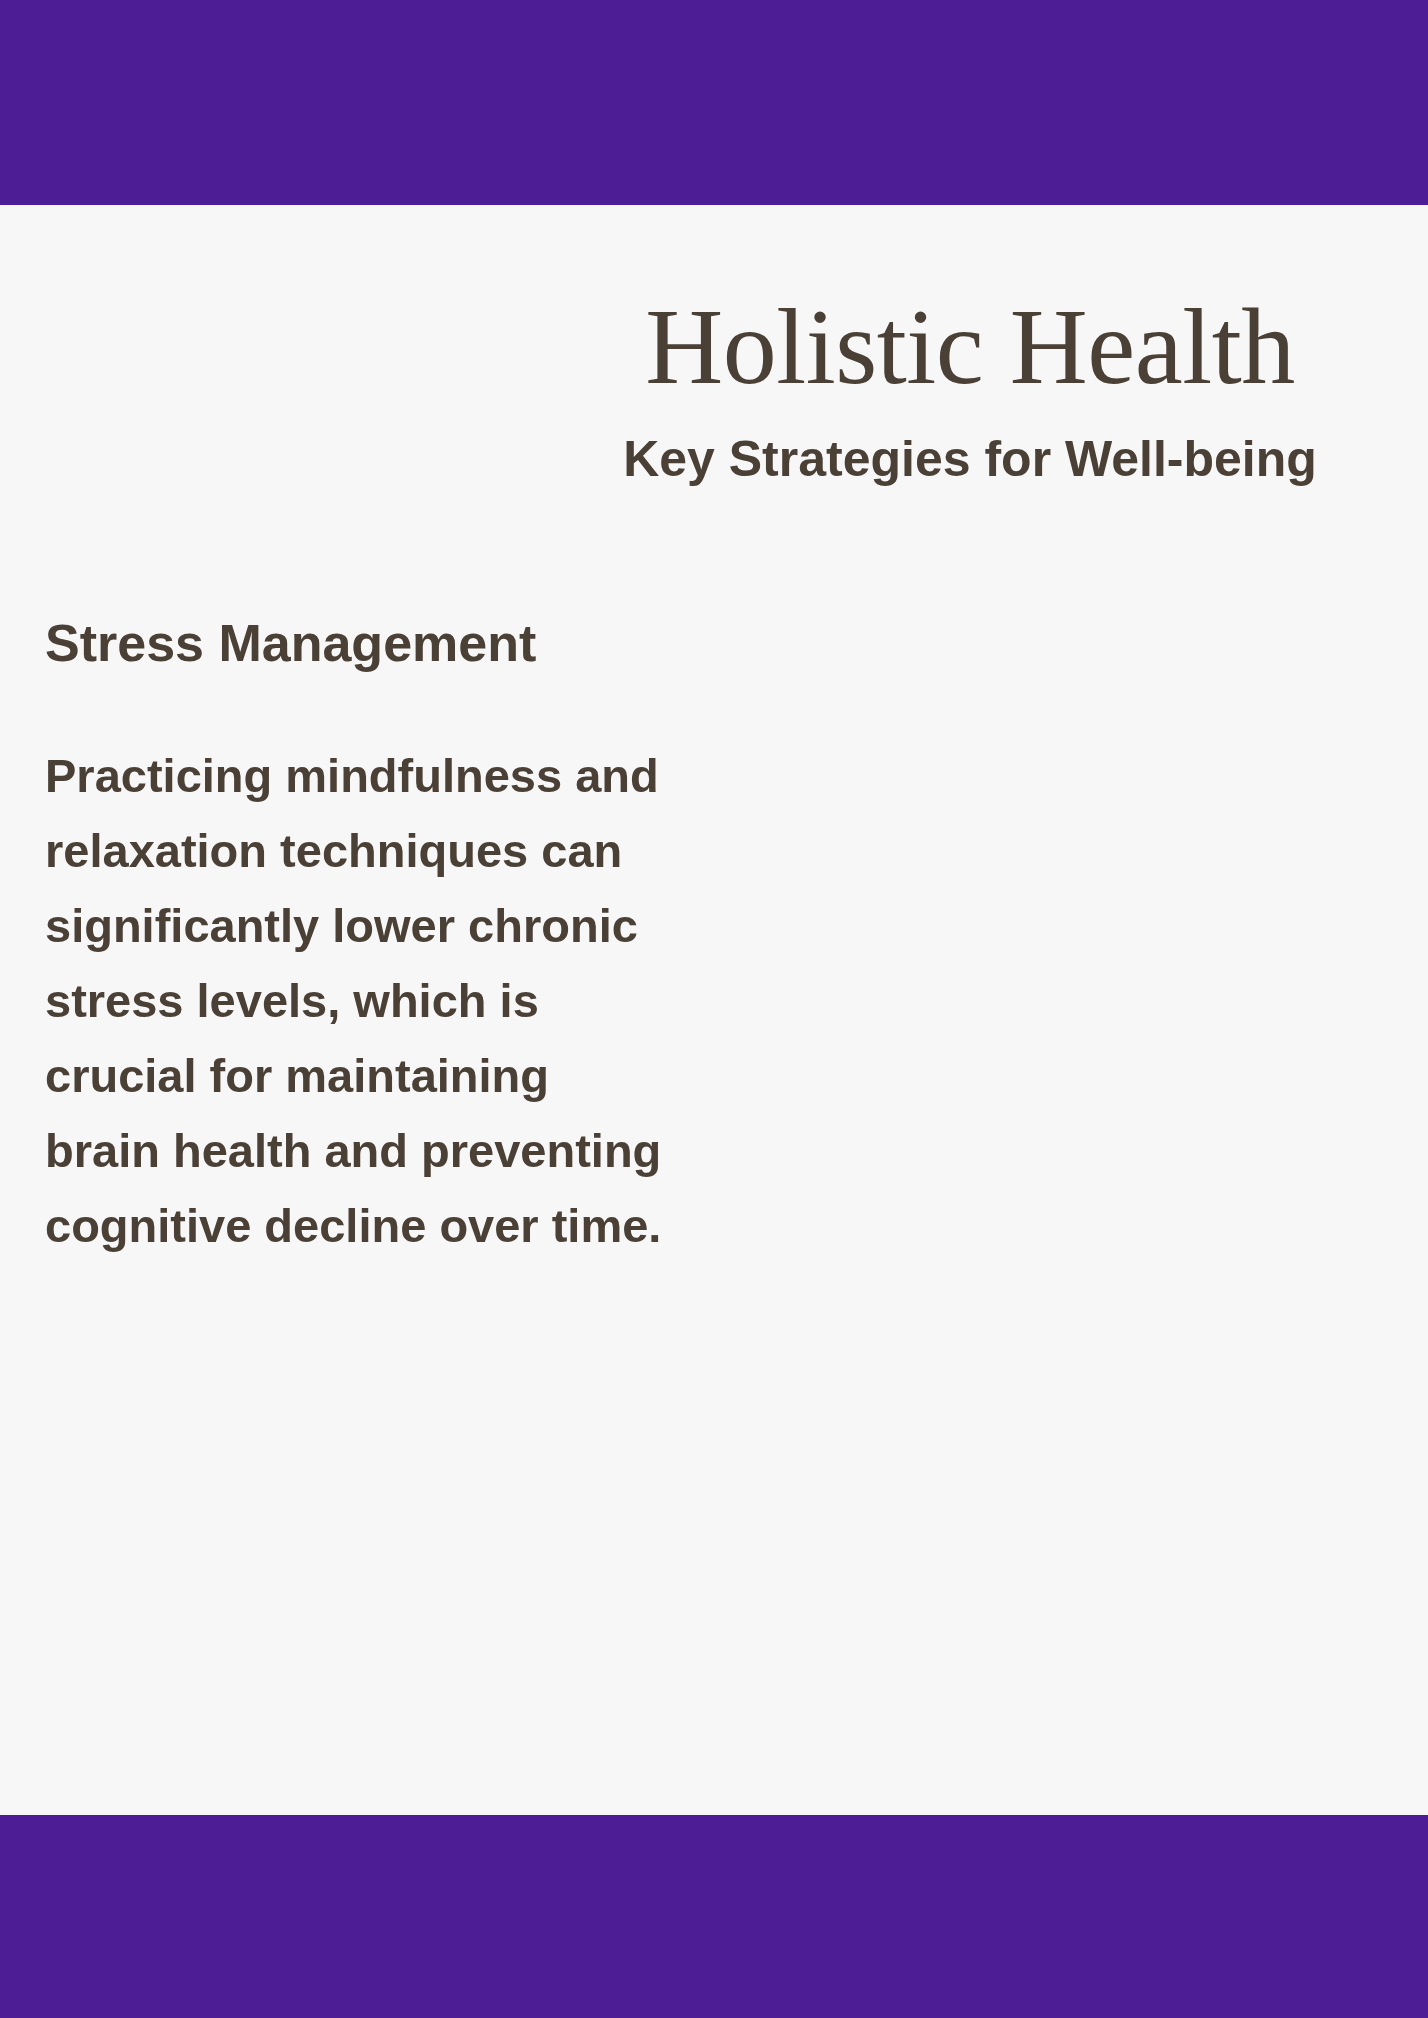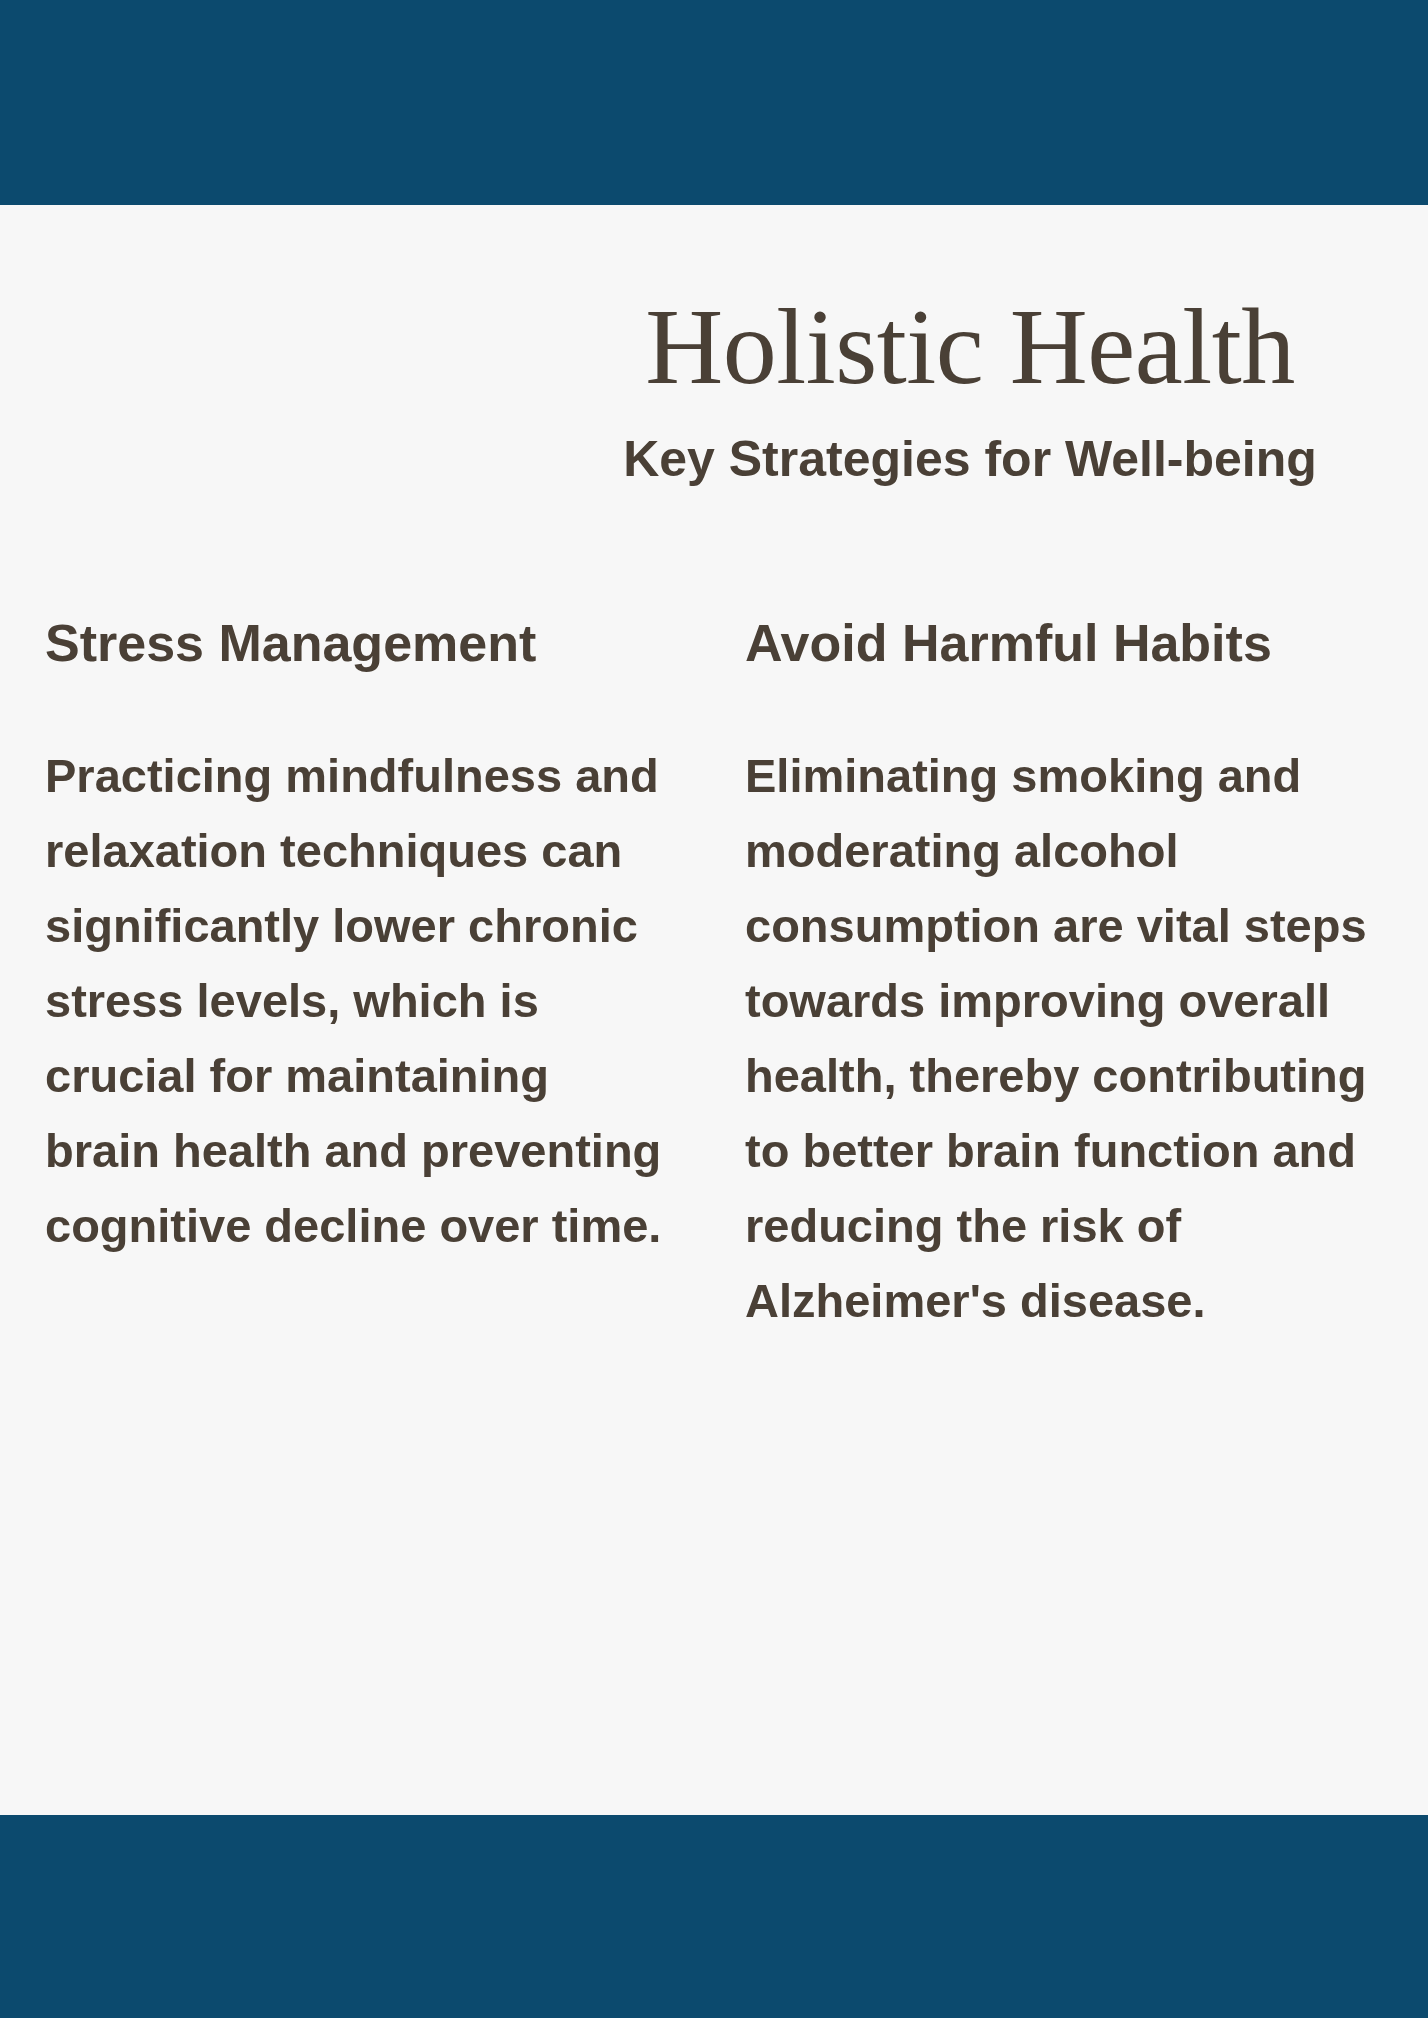--- a/index.html
+++ b/index.html
@@ -14,21 +14,21 @@
     overflow: hidden;
     font-family: "Liberation Sans", sans-serif;
     -webkit-font-smoothing: antialiased;
   }
 
   
   #canvas {
     position: relative;
     width: 1428px;
     height: 2018px;
-    background: #0c4a6e;
+    background: #4c1d95;
     overflow: hidden;
   }
 
   
   #card {
     position: absolute;
     left: 0px;
     top: 205px;
     width: 1940px;            
     height: 1610px;
@@ -121,22 +121,18 @@
       <h2 id="subtitle">Key Strategies for Well-being</h2>
     </header>
 
     <div id="columns">
 
       <article class="column">
         <h3 class="column-heading">Stress Management</h3>
         <p class="column-body">Practicing mindfulness and relaxation techniques can significantly lower chronic stress levels, which is crucial for maintaining brain health and preventing cognitive decline over time.</p>
       </article>
 
-      <article class="column">
-        <h3 class="column-heading">Avoid Harmful Habits</h3>
-        <p class="column-body">Eliminating smoking and moderating alcohol consumption are vital steps towards improving overall health, thereby contributing to better brain function and reducing the risk of Alzheimer's disease.</p>
-      </article>
 
     </div>
 
   </section>
 
 </div>
 
 </body></html>

